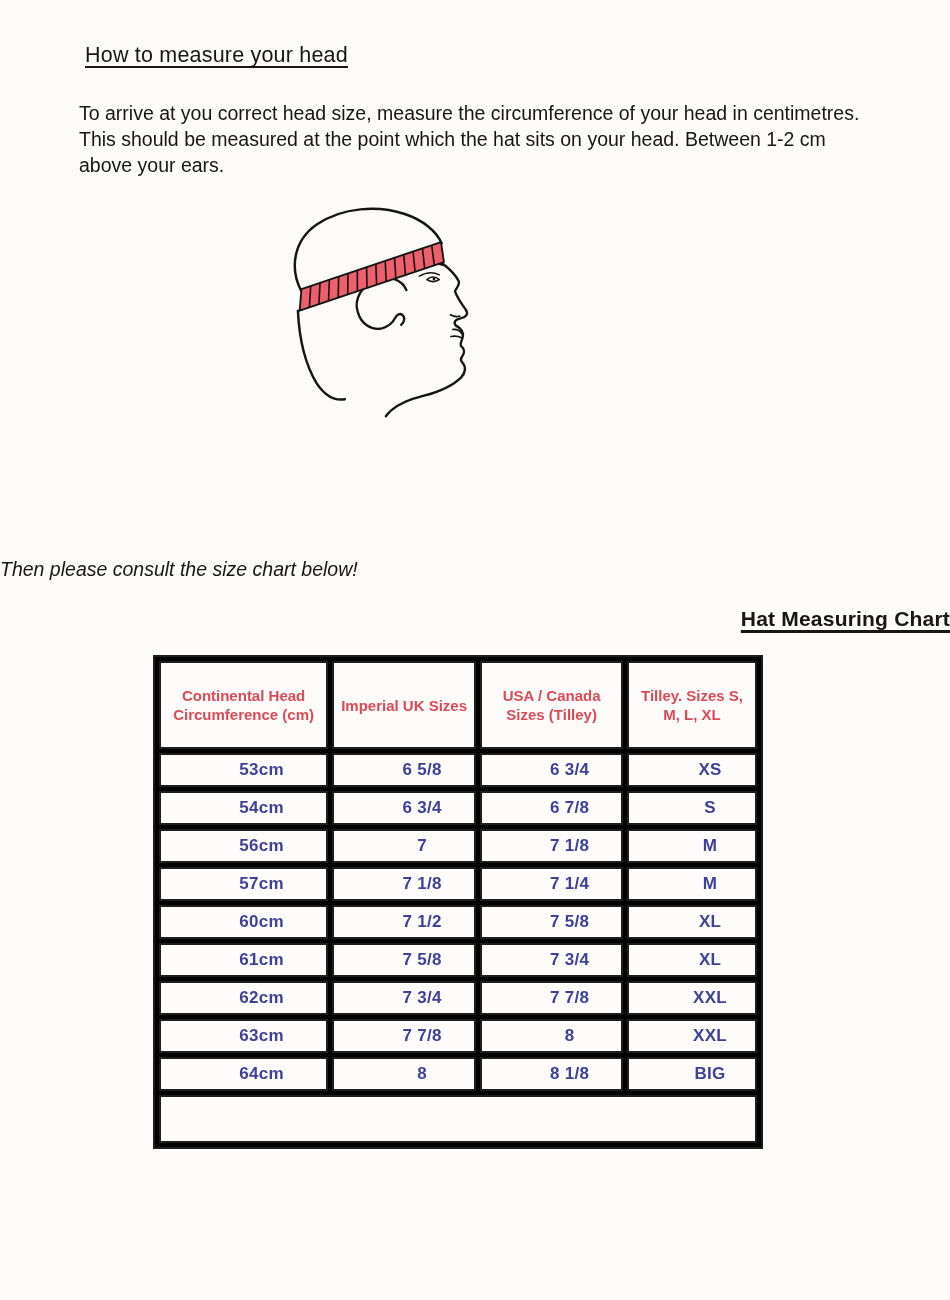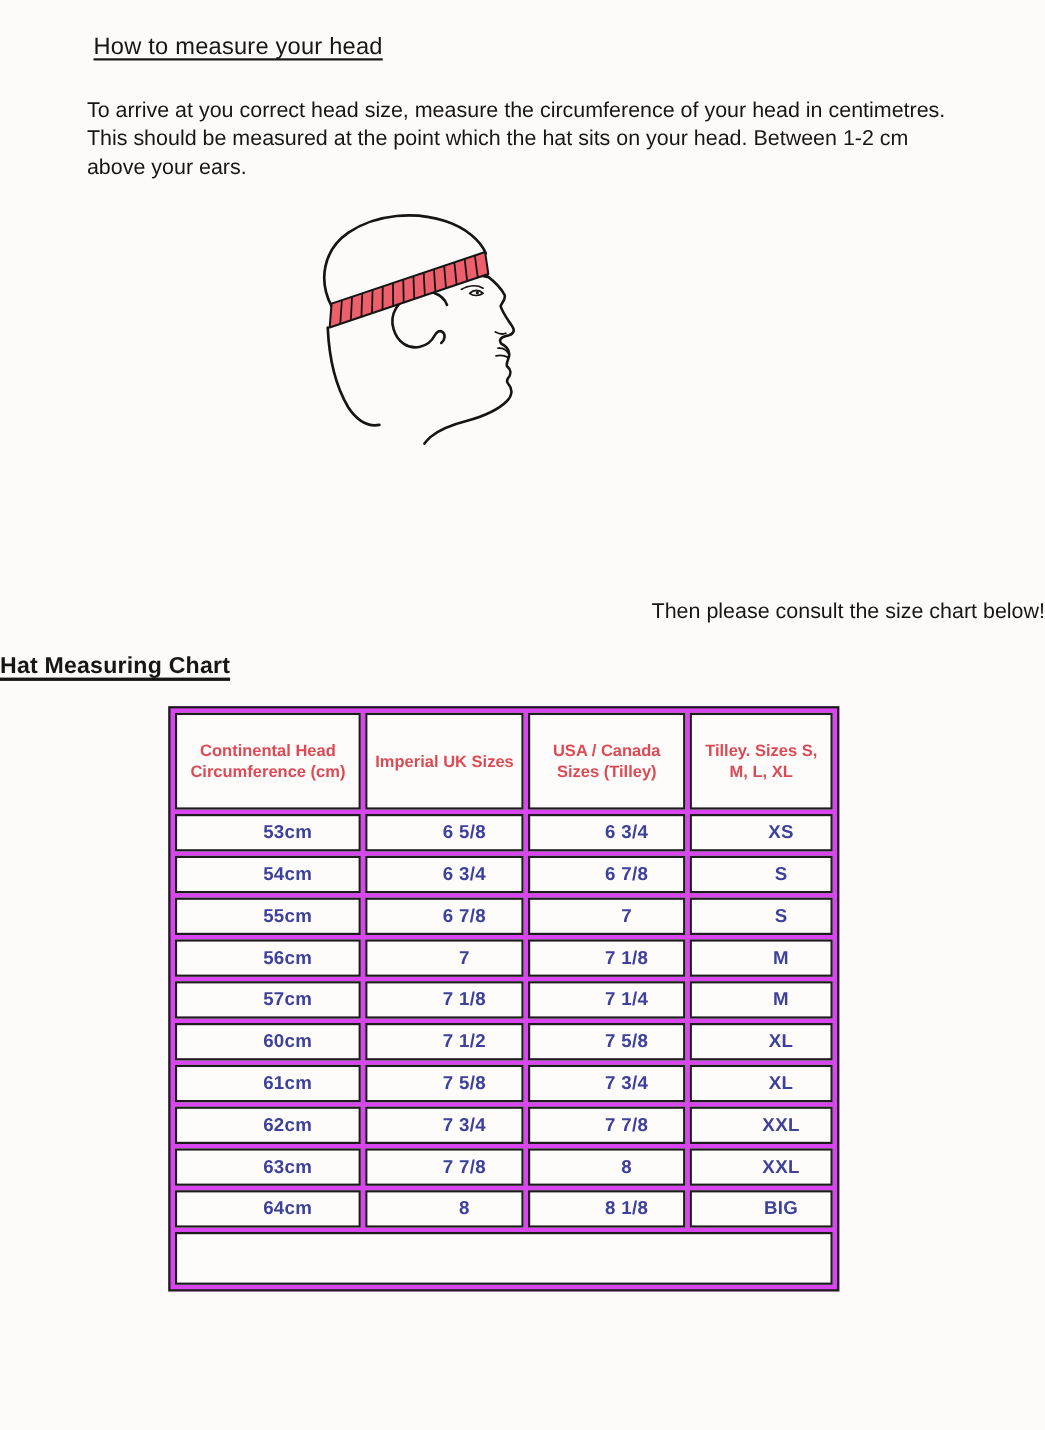--- a/index.html
+++ b/index.html
@@ -4,21 +4,21 @@
 <style>
   html,body{margin:0;padding:0;}
   body{
     width:950px;height:1300px;
     background:#fcfbf9;
     font-family:"Liberation Sans", sans-serif;
     color:#161616;
     overflow:hidden;
     position:relative;
   }
-  .page{position:absolute;top:0;left:0;width:950px;height:1000px;}
+  .page{position:absolute;top:13px;left:0;width:950px;height:1000px;}
 
   .doc-title{
     margin:30px 0 0 85px;
     font-size:21.5px;
     font-weight:400;
     text-decoration:underline;
     text-underline-offset:4px;
     text-decoration-thickness:2px;
     letter-spacing:.2px;
   }
@@ -29,40 +29,41 @@
     line-height:26px;
   }
   .illustration-wrap{
     margin-top:8px;
     width:950px;
     display:flex;
     justify-content:center;
   }
   .caption{
     margin-top:10px;
-    text-align:right;
+    text-align:left;
+    font-style:italic;
     font-size:19.5px;
   }
   .chart-heading{
     margin-top:26px;
-    text-align:left;
+    text-align:right;
     font-size:21px;
     font-weight:700;
     text-decoration:underline;
     text-underline-offset:4px;
     text-decoration-thickness:2.5px;
     letter-spacing:.2px;
   }
   table.size-table{
     margin:24px 0 0 153px;
     width:610px;
     border:2px solid #1d1d1d;
     border-spacing:4px;
     border-collapse:separate;
-    background:#d946ef;
+    background:#000000;
     table-layout:fixed;
   }
   table.size-table col.c1{width:168px;}
   table.size-table col.c2{width:143px;}
   table.size-table col.c3{width:142px;}
   table.size-table col.c4{width:129px;}
   table.size-table th, table.size-table td{
     border:2px solid #1d1d1d;
     background:#fdfcfa;
     text-align:center;
@@ -165,26 +166,20 @@
       <td>6 3/4</td>
       <td>XS</td>
     </tr>
     <tr>
       <td>54cm</td>
       <td>6 3/4</td>
       <td>6 7/8</td>
       <td>S</td>
     </tr>
     <tr>
-      <td>55cm</td>
-      <td>6 7/8</td>
-      <td>7</td>
-      <td>S</td>
-    </tr>
-    <tr>
       <td>56cm</td>
       <td>7</td>
       <td>7 1/8</td>
       <td>M</td>
     </tr>
     <tr>
       <td>57cm</td>
       <td>7 1/8</td>
       <td>7 1/4</td>
       <td>M</td>

